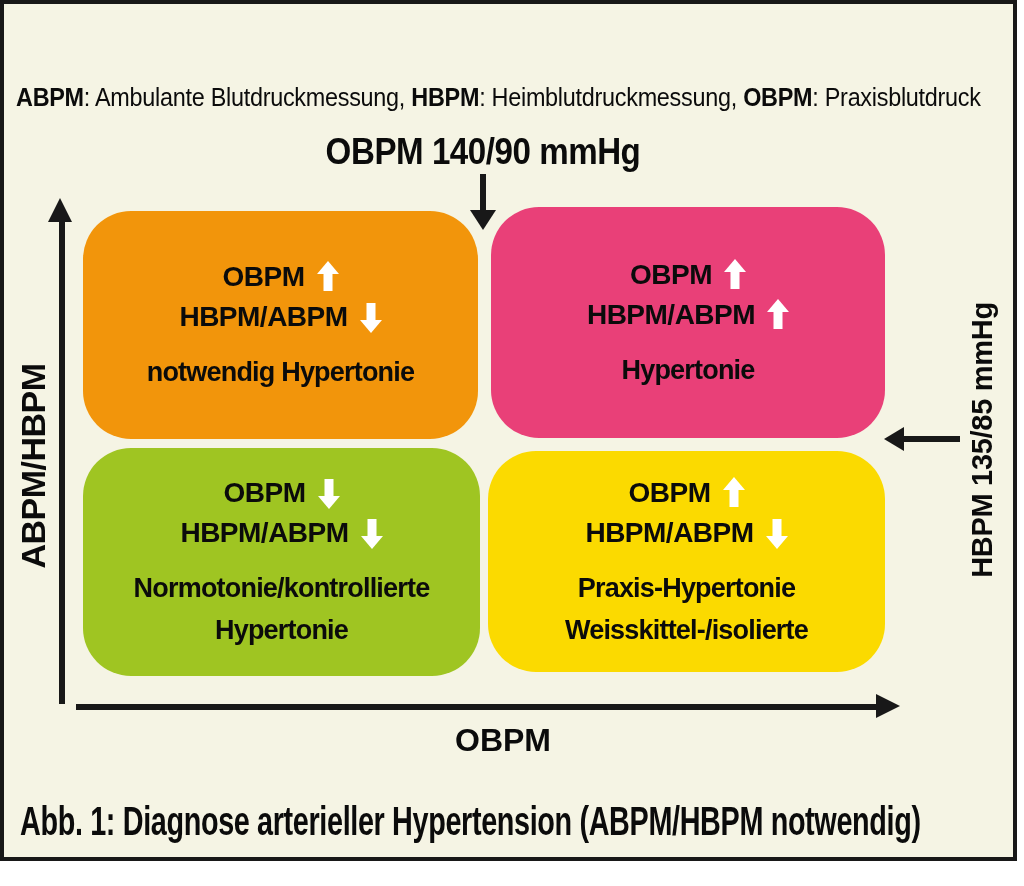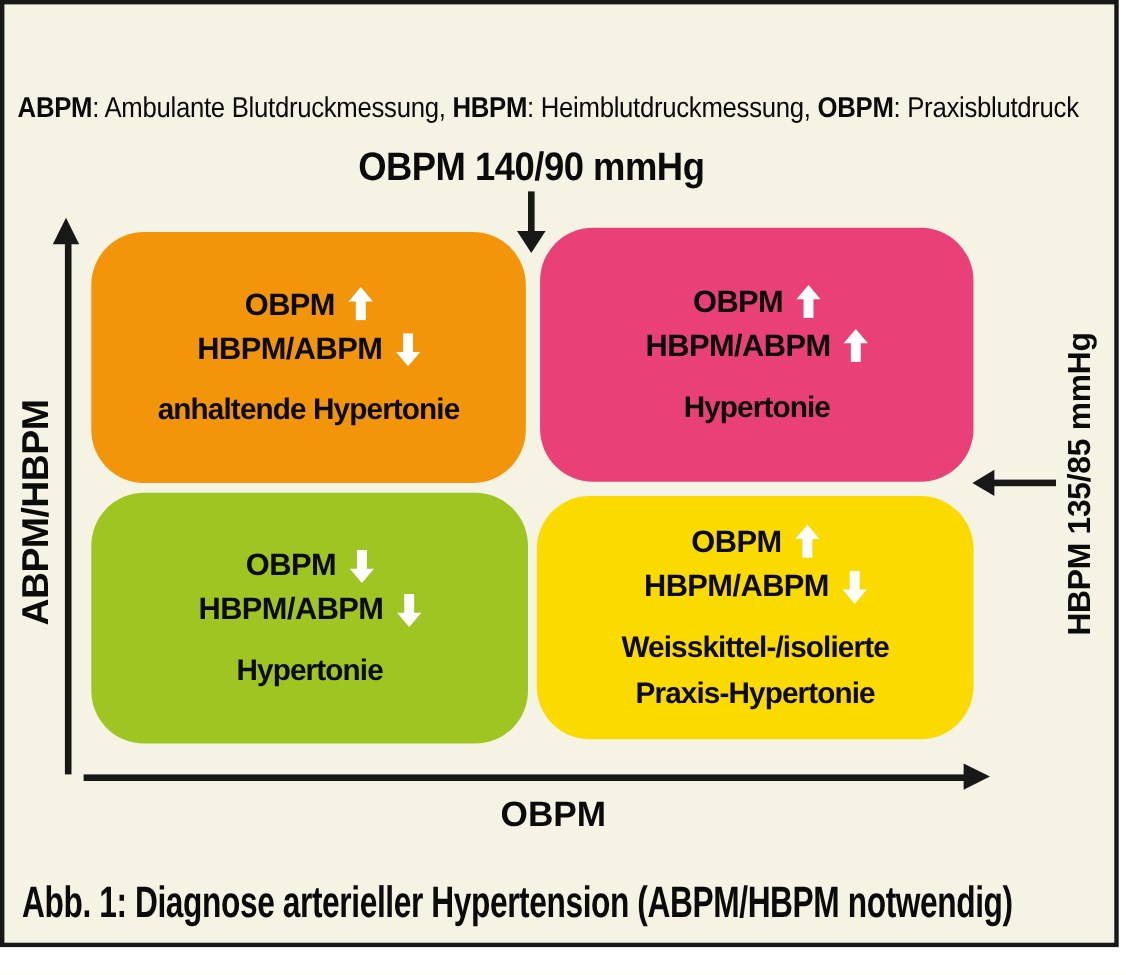--- a/index.html
+++ b/index.html
@@ -106,21 +106,21 @@
 <div class="quad q-tl" style="background-color: rgb(242, 149, 11);">
   <div class="mline">
     <span>OBPM</span>
     <span class="arrow up"></span>
   </div>
   <div class="mline">
     <span>HBPM/ABPM</span>
     <span class="arrow down"></span>
   </div>
   <div class="qlabel">
-    <div>anhaltende Hypertonie</div>
+    <div>notwendig Hypertonie</div>
 
   </div>
 </div>
 
 <div class="quad q-tr" style="background-color: rgb(233, 64, 120);">
   <div class="mline">
     <span>OBPM</span>
     <span class="arrow up"></span>
   </div>
   <div class="mline">
@@ -135,32 +135,33 @@
 <div class="quad q-bl" style="background-color: rgb(159, 197, 34);">
   <div class="mline">
     <span>OBPM</span>
     <span class="arrow down"></span>
   </div>
   <div class="mline">
     <span>HBPM/ABPM</span>
     <span class="arrow down"></span>
   </div>
   <div class="qlabel">
+    <div>Normotonie/kontrollierte</div>
     <div>Hypertonie</div>
   </div>
 </div>
 
 <div class="quad q-br" style="background-color: rgb(251, 218, 0);">
   <div class="mline">
     <span>OBPM</span>
     <span class="arrow up"></span>
   </div>
   <div class="mline">
     <span>HBPM/ABPM</span>
     <span class="arrow down"></span>
   </div>
   <div class="qlabel">
+    <div>Praxis-Hypertonie</div>
     <div>Weisskittel-/isolierte</div>
-    <div>Praxis-Hypertonie</div>
   </div>
 </div>
 
 <div class="caption">Abb. 1: Diagnose arterieller Hypertension (ABPM/HBPM notwendig)</div>
 
 </body></html>

